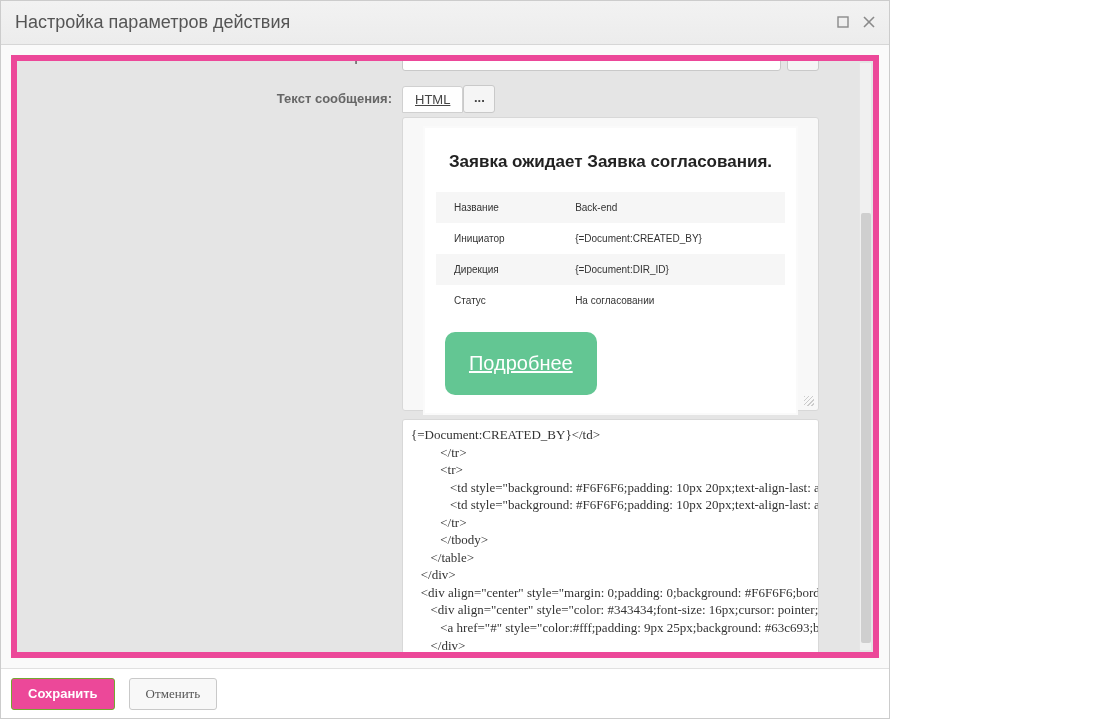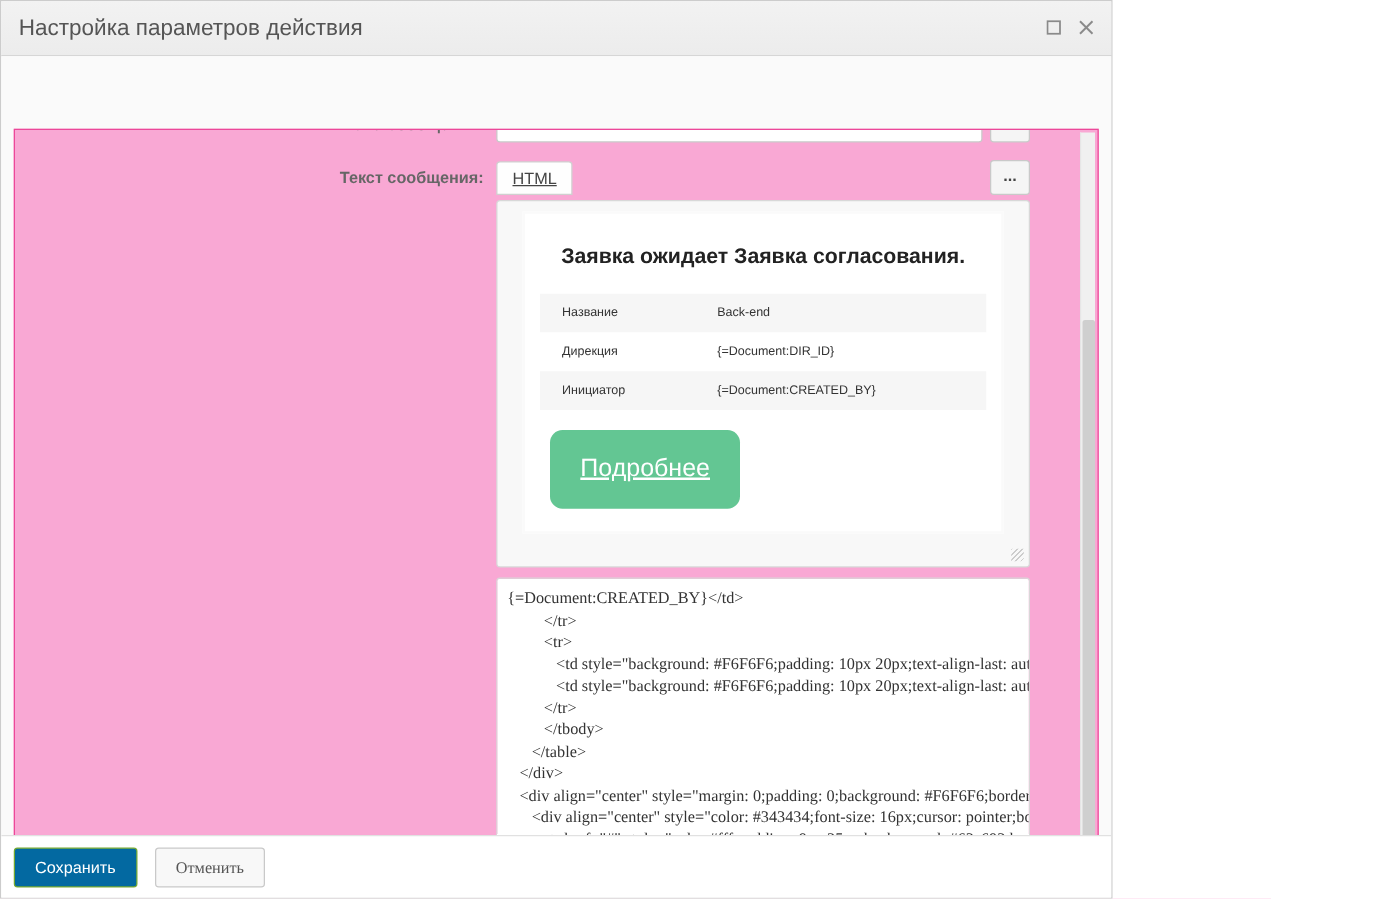--- a/index.html
+++ b/index.html
@@ -4,31 +4,31 @@
 <style>
   * { margin: 0; padding: 0; box-sizing: border-box; }
   body { font-family: Arial, Helvetica, sans-serif; background: #fff; font-size: 13px; color: #333; }
   .window { width: 890px; height: 719px; border: 1px solid #ccc; display: flex; flex-direction: column; background: #fff; }
   .titlebar { height: 44px; background: linear-gradient(#f2f2f2,#ececec); border-bottom: 1px solid #d6d6d6; display: flex; align-items: center; justify-content: space-between; padding: 0 14px; }
   .titlebar-title { font-size: 18px; color: #555; }
   .titlebar-icons { display: flex; gap: 14px; color: #8a8a8a; }
   .titlebar-icons span { cursor: pointer; font-size: 14px; }
   .body { flex: 1; display: flex; flex-direction: column; background: #fafafa; overflow: hidden; }
   .scroll-wrap { position: relative; flex: 1; padding: 10px; overflow: hidden; }
-  .inner-panel { background: #f9a8d4; border: 1px solid #ec4899; width: 100%; height: 100%; overflow: hidden; position: relative; margin-top: 48px; }
+  .inner-panel { background: #e5e5e5; border: 6px solid #ec4899; width: 100%; height: 100%; overflow: hidden; position: relative; }
   .inner-scroll-region { position: absolute; top: 0; left: 0; right: 16px; bottom: 0; overflow: hidden; }
   .field-row { display: flex; align-items: flex-start; width: 100%; }
   .field-label { width: 385px; min-width: 385px; text-align: right; padding: 6px 10px 0 0; font-size: 13px; font-weight: bold; color: #666; }
   .field-body { flex: 1; padding-right: 38px; display: flex; align-items: center; gap: 6px; }
   .row-subject { margin-top: -18px; }
   .row-text { margin-top: 14px; }
   .subject-input { flex: 1; height: 28px; border: 1px solid #c9c9c9; border-radius: 3px; padding: 0 6px; background: #fff; }
   .ellipsis-btn { width: 32px; height: 28px; border: 1px solid #c9c9c9; border-radius: 3px; background: #f5f5f5; color: #444; font-weight: bold; text-align: center; line-height: 24px; cursor: pointer; user-select: none; }
   .text-body-col { flex: 1; display: flex; flex-direction: column; gap: 4px; padding-right: 38px; }
-  .tabs-line { display: flex; align-items: center; justify-content: space-between; }
+  .tabs-line { display: flex; align-items: center; justify-content: flex-start; }
   .tab { border: 1px solid #d0d0d0; border-radius: 3px 3px 0 0; padding: 5px 12px; background: #fefefe; font-size: 13px; color: #444; text-decoration: underline; cursor: pointer; }
   .html-preview { border: 1px solid #d8d8d8; border-radius: 3px; background: #f8f8f8; padding: 8px; position: relative; height: 294px; }
   .html-preview .resize { position: absolute; right: 4px; bottom: 4px; width: 10px; height: 10px; background: repeating-linear-gradient(135deg,#ccc,#ccc 1px,transparent 1px,transparent 3px); }
   .preview-card { margin: 0 auto; width: 94%; background: #fff; border: 2px solid #fafafa; }
   .preview-title { text-align: center; font-weight: bold; font-size: 17px; padding: 24px 0 20px; color: #222; }
   .preview-table { width: 94%; margin: 0 auto; border-collapse: collapse; font-size: 10px; }
   .preview-table td { padding: 10px 18px; background: #f6f6f6; color: #333; }
   .preview-table tr:nth-child(odd) td { background: #fff; }
   .preview-table tr:first-child td { background: #f6f6f6; }
   
@@ -36,21 +36,21 @@
   .preview-table tr:nth-child(2) td { background: #fff; }
   .preview-table tr:nth-child(3) td { background: #f6f6f6; }
   .preview-table tr:nth-child(4) td { background: #fff; }
   .preview-more { margin: 16px 0 18px 20px; }
   .more-btn { display: inline-block; background: #63c693; color: #fff; padding: 20px 24px; border-radius: 10px; text-decoration: underline; font-size: 20px; }
   .code-area { width: 100%; height: 236px; border: 1px solid #d8d8d8; border-radius: 3px; padding: 6px 8px; font-family: Liberation Serif, serif; font-size: 13px; line-height: 1.35; color: #333; resize: none; overflow: auto; margin-top: 4px; white-space: pre; }
   .inner-scrollbar { position: absolute; top: 2px; right: 2px; bottom: 2px; width: 12px; background: #f0f0f0; border-left: 1px solid #e6e6e6; }
   .inner-scrollbar .thumb { position: absolute; top: 150px; left: 1px; width: 10px; height: 430px; background: #cfcfcf; border-radius: 2px; }
   .footer { height: 50px; border-top: 1px solid #e1e1e1; display: flex; align-items: center; gap: 14px; padding: 0 10px; background: #fff; }
   .btn { height: 32px; padding: 0 16px; border-radius: 3px; font-size: 13px; cursor: pointer; }
-  .btn-save { background: #0369a1; color: #fff; border: 1px solid #74a830; }
+  .btn-save { background: #ec4899; color: #fff; border: 1px solid #74a830; font-weight: bold; }
   .btn-cancel { background: #f8f8f8; color: #555; border: 1px solid #c9c9c9; font-family: Liberation Serif, serif; }
 </style>
 </head>
 <body>
 
 <div class="window">
 
   <div class="titlebar">
     <div class="titlebar-title">Настройка параметров действия</div>
     <div class="titlebar-icons">
@@ -94,26 +94,30 @@
               <div class="html-preview">
                 <div class="preview-card">
                   <div class="preview-title">Заявка ожидает Заявка согласования.</div>
                   <table class="preview-table">
                     <tbody>
                         <tr>
                       <td>Название</td>
                       <td>Back-end</td>
                     </tr>
                     <tr>
+                      <td>Инициатор</td>
+                      <td>{=Document:CREATED_BY}</td>
+                    </tr>
+                    <tr>
                       <td>Дирекция</td>
                       <td>{=Document:DIR_ID}</td>
                     </tr>
                     <tr>
-                      <td>Инициатор</td>
-                      <td>{=Document:CREATED_BY}</td>
+                      <td>Статус</td>
+                      <td>На согласовании</td>
                     </tr>
                   </tbody>
                     </table>
                   <div class="preview-more">
                     <span class="more-btn">Подробнее</span>
                   </div>
                 </div>
                 <div class="resize"></div>
               </div>
 

